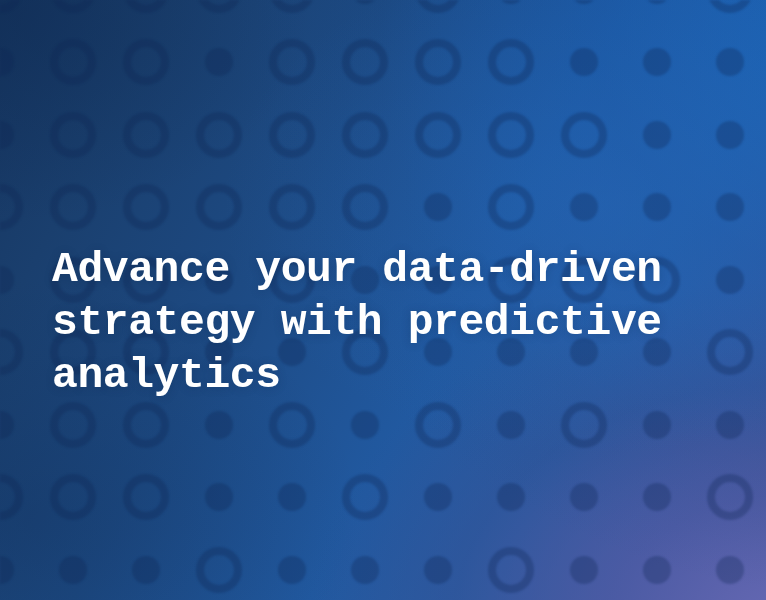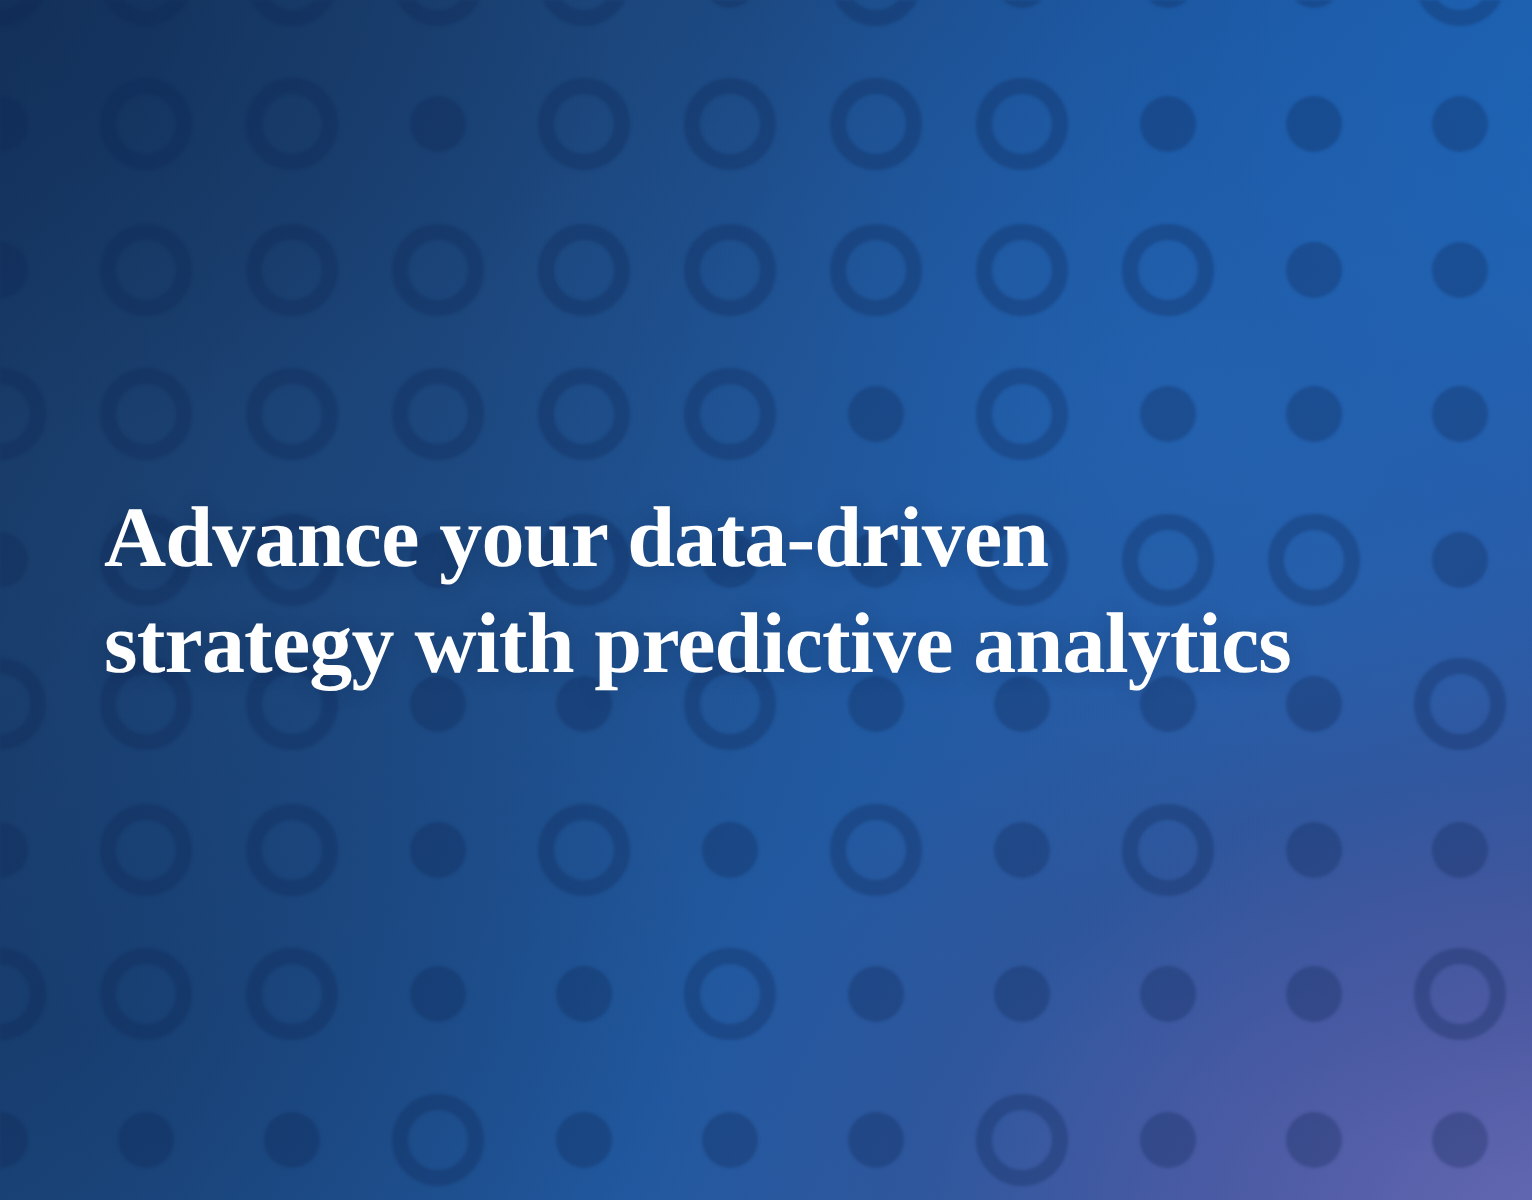--- a/index.html
+++ b/index.html
@@ -5,21 +5,21 @@
   html, body {
     margin: 0;
     padding: 0;
     background: #0d2747;
   }
   #banner {
     position: relative;
     width: 766px;
     height: 600px;
     overflow: hidden;
-    font-family: Liberation Serif, serif;
+    font-family: Liberation Mono, monospace;
   }
 
   
   .bg-base {
     position: absolute;
     inset: 0;
     background:
       radial-gradient(120% 135% at 112% 8%,
         rgba(26,101,184,0.95) 0%,
         rgba(23,88,167,0.55) 28%,

